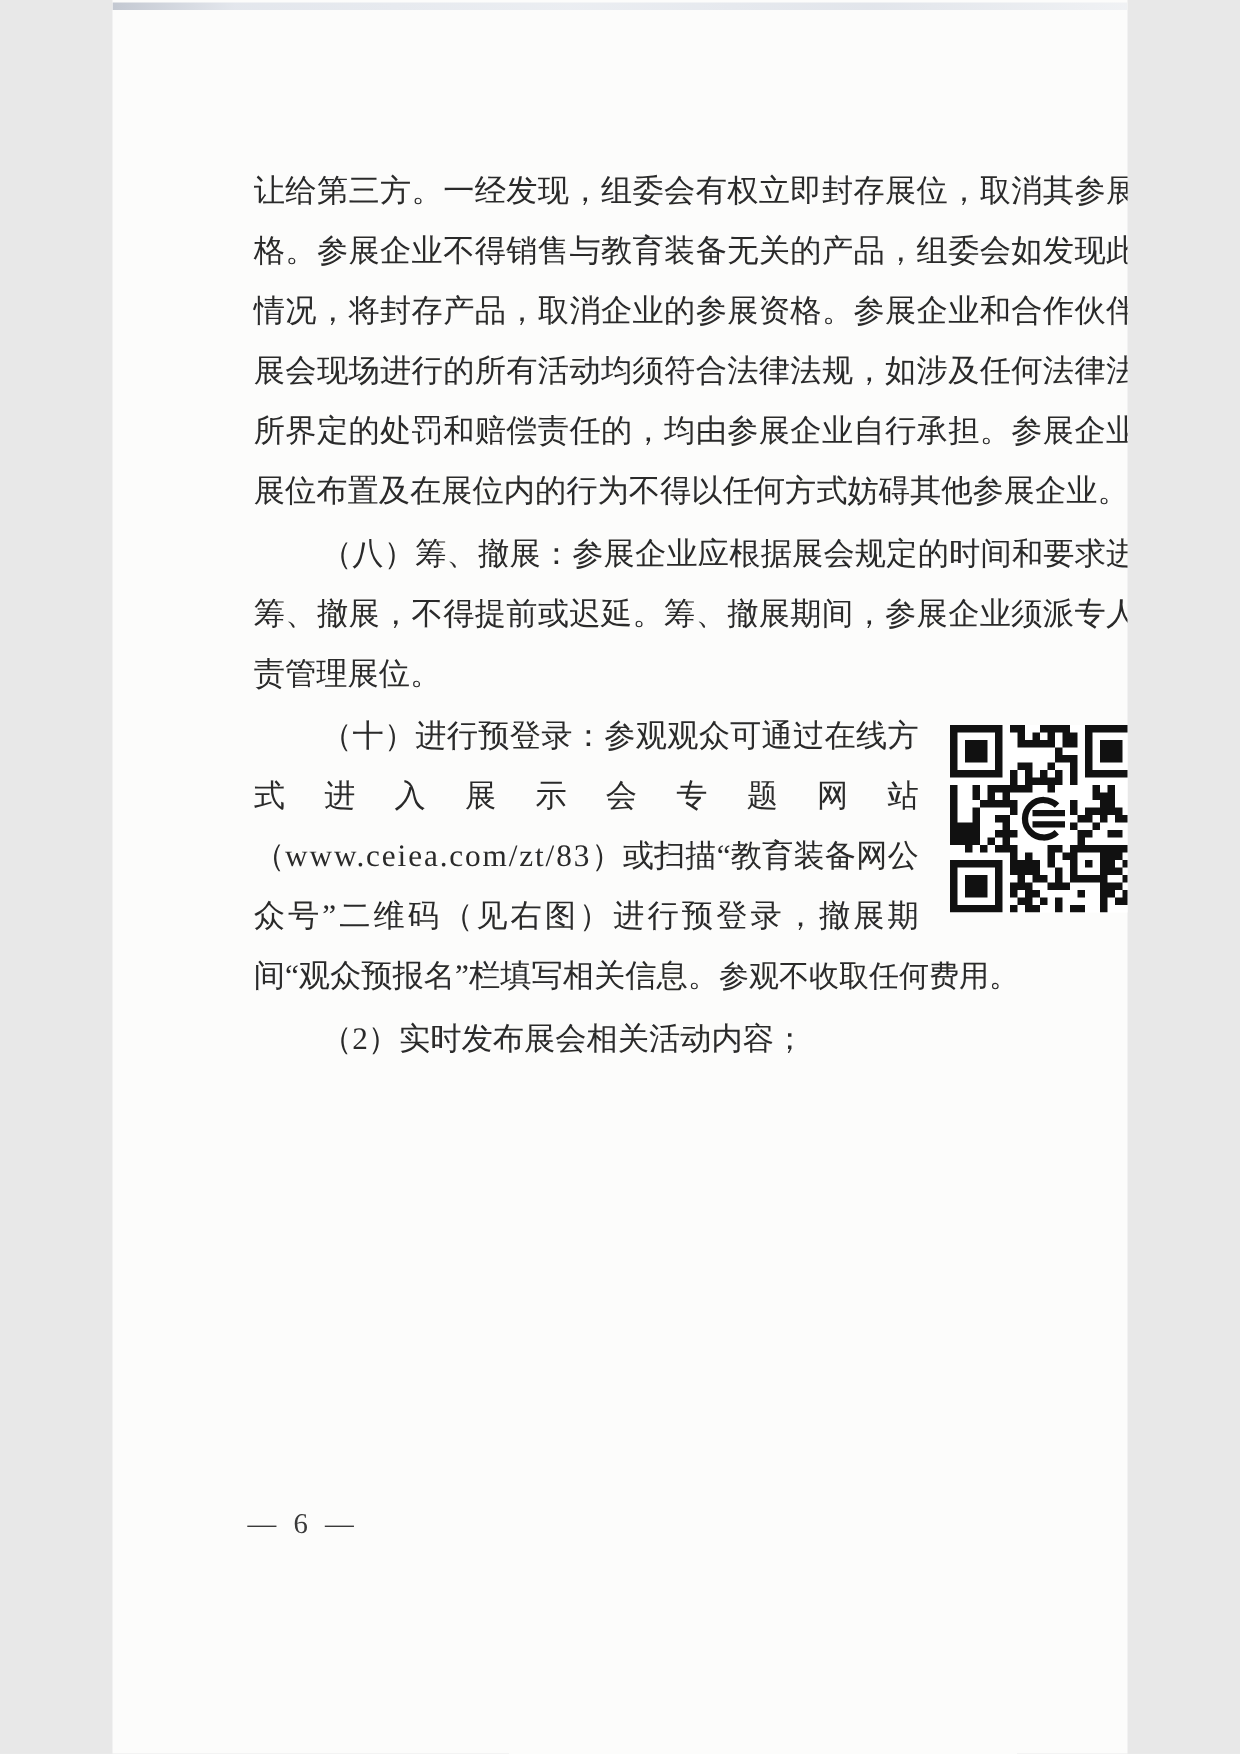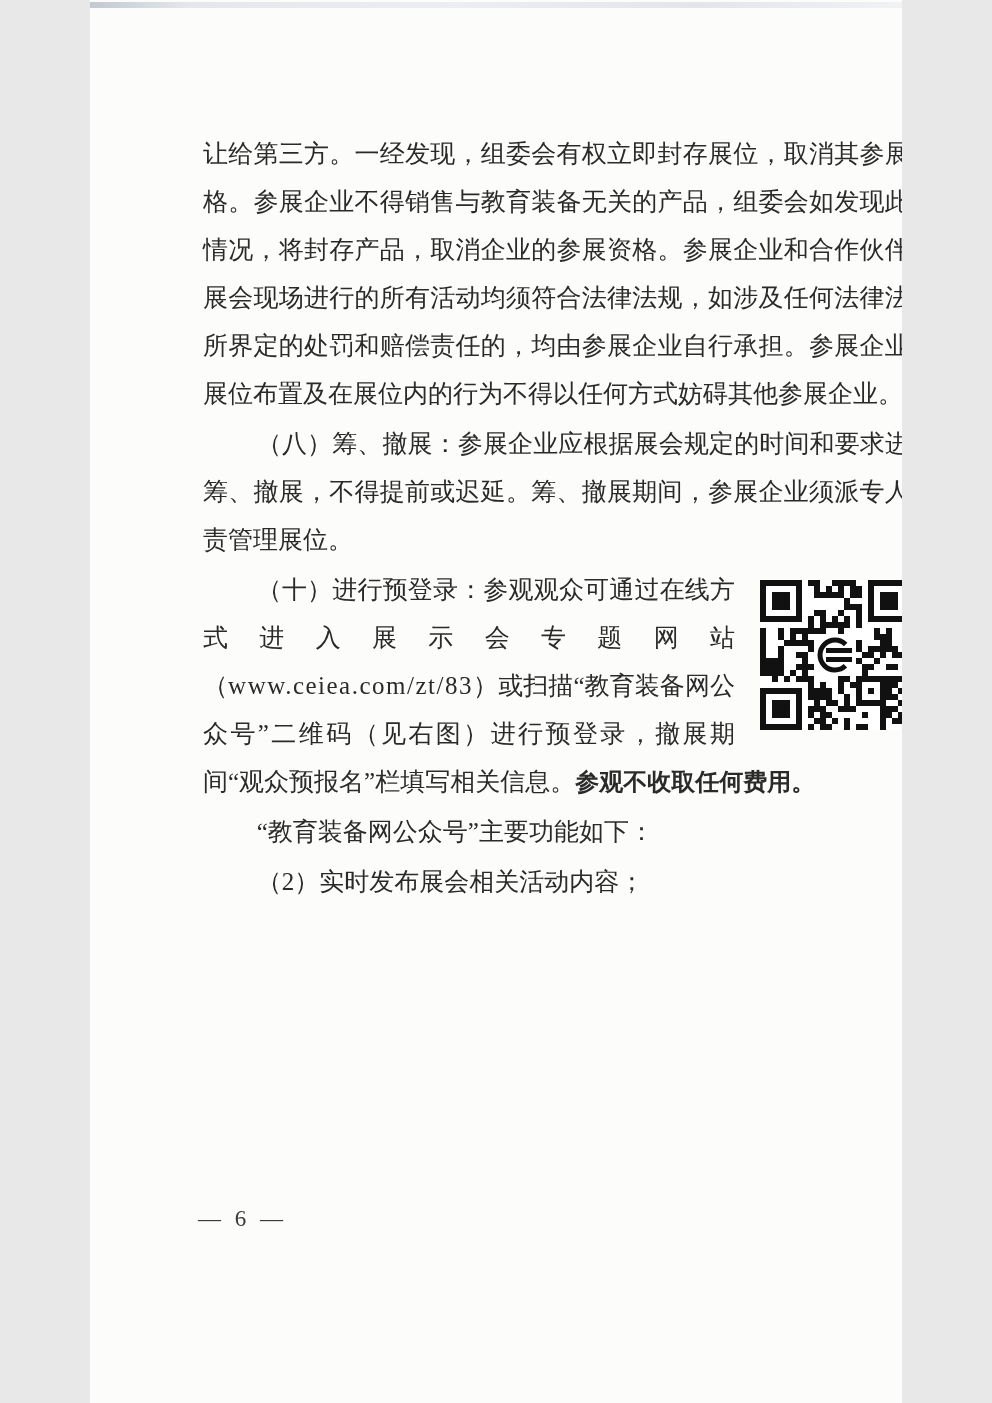--- a/index.html
+++ b/index.html
@@ -20,21 +20,21 @@
     position:absolute;left:113px;top:130px;width:732px;
     font-size:25px;line-height:48px;
     color:#2a2a2a;
     text-align:justify;
   }
   .para{margin:0;}
   .para + .para{margin-top:2px;}
   .indent{text-indent:2.15em;}
   .url{letter-spacing:1.5px;}
   .bold{
-    font-weight:bold;
+    font-weight:normal;
     font-family:"Liberation Sans","DejaVu Sans",sans-serif;
     font-size:24px;
   }
   .qr-float{
     float:right;
     width:200px;height:190px;
   }
   .qr-svg{
     display:block;
     width:150px;height:150px;
@@ -64,20 +64,19 @@
         <svg class="qr-svg" viewBox="0 0 150 150" xmlns="http://www.w3.org/2000/svg" aria-label="教育装备网公众号二维码">
             <path d="M0 0h6v6h-6zM6 0h6v6h-6zM12 0h6v6h-6zM18 0h6v6h-6zM24 0h6v6h-6zM30 0h6v6h-6zM36 0h6v6h-6zM48 0h6v6h-6zM54 0h6v6h-6zM72 0h6v6h-6zM78 0h6v6h-6zM84 0h6v6h-6zM90 0h6v6h-6zM108 0h6v6h-6zM114 0h6v6h-6zM120 0h6v6h-6zM126 0h6v6h-6zM132 0h6v6h-6zM138 0h6v6h-6zM144 0h6v6h-6zM0 6h6v6h-6zM36 6h6v6h-6zM54 6h6v6h-6zM66 6h6v6h-6zM78 6h6v6h-6zM90 6h6v6h-6zM96 6h6v6h-6zM108 6h6v6h-6zM144 6h6v6h-6zM0 12h6v6h-6zM12 12h6v6h-6zM18 12h6v6h-6zM24 12h6v6h-6zM36 12h6v6h-6zM54 12h6v6h-6zM60 12h6v6h-6zM66 12h6v6h-6zM72 12h6v6h-6zM78 12h6v6h-6zM90 12h6v6h-6zM96 12h6v6h-6zM108 12h6v6h-6zM120 12h6v6h-6zM126 12h6v6h-6zM132 12h6v6h-6zM144 12h6v6h-6zM0 18h6v6h-6zM12 18h6v6h-6zM18 18h6v6h-6zM24 18h6v6h-6zM36 18h6v6h-6zM84 18h6v6h-6zM108 18h6v6h-6zM120 18h6v6h-6zM126 18h6v6h-6zM132 18h6v6h-6zM144 18h6v6h-6zM0 24h6v6h-6zM12 24h6v6h-6zM18 24h6v6h-6zM24 24h6v6h-6zM36 24h6v6h-6zM84 24h6v6h-6zM90 24h6v6h-6zM96 24h6v6h-6zM108 24h6v6h-6zM120 24h6v6h-6zM126 24h6v6h-6zM132 24h6v6h-6zM144 24h6v6h-6zM0 30h6v6h-6zM36 30h6v6h-6zM54 30h6v6h-6zM60 30h6v6h-6zM78 30h6v6h-6zM96 30h6v6h-6zM108 30h6v6h-6zM144 30h6v6h-6zM0 36h6v6h-6zM6 36h6v6h-6zM12 36h6v6h-6zM18 36h6v6h-6zM24 36h6v6h-6zM30 36h6v6h-6zM36 36h6v6h-6zM48 36h6v6h-6zM60 36h6v6h-6zM72 36h6v6h-6zM84 36h6v6h-6zM96 36h6v6h-6zM108 36h6v6h-6zM114 36h6v6h-6zM120 36h6v6h-6zM126 36h6v6h-6zM132 36h6v6h-6zM138 36h6v6h-6zM144 36h6v6h-6zM48 42h6v6h-6zM60 42h6v6h-6zM66 42h6v6h-6zM72 42h6v6h-6zM78 42h6v6h-6zM84 42h6v6h-6zM96 42h6v6h-6zM0 48h6v6h-6zM18 48h6v6h-6zM30 48h6v6h-6zM36 48h6v6h-6zM42 48h6v6h-6zM48 48h6v6h-6zM54 48h6v6h-6zM60 48h6v6h-6zM78 48h6v6h-6zM114 48h6v6h-6zM126 48h6v6h-6zM144 48h6v6h-6zM0 54h6v6h-6zM18 54h6v6h-6zM30 54h6v6h-6zM42 54h6v6h-6zM114 54h6v6h-6zM120 54h6v6h-6zM126 54h6v6h-6zM0 60h6v6h-6zM24 60h6v6h-6zM30 60h6v6h-6zM36 60h6v6h-6zM42 60h6v6h-6zM48 60h6v6h-6zM96 60h6v6h-6zM120 60h6v6h-6zM126 60h6v6h-6zM0 66h6v6h-6zM18 66h6v6h-6zM48 66h6v6h-6zM96 66h6v6h-6zM108 66h6v6h-6zM114 66h6v6h-6zM120 66h6v6h-6zM126 66h6v6h-6zM132 66h6v6h-6zM0 72h6v6h-6zM18 72h6v6h-6zM36 72h6v6h-6zM42 72h6v6h-6zM102 72h6v6h-6zM108 72h6v6h-6zM120 72h6v6h-6zM132 72h6v6h-6zM138 72h6v6h-6zM0 78h6v6h-6zM6 78h6v6h-6zM12 78h6v6h-6zM18 78h6v6h-6zM42 78h6v6h-6zM96 78h6v6h-6zM114 78h6v6h-6zM0 84h6v6h-6zM6 84h6v6h-6zM12 84h6v6h-6zM18 84h6v6h-6zM36 84h6v6h-6zM42 84h6v6h-6zM48 84h6v6h-6zM102 84h6v6h-6zM108 84h6v6h-6zM126 84h6v6h-6zM132 84h6v6h-6zM0 90h6v6h-6zM6 90h6v6h-6zM12 90h6v6h-6zM18 90h6v6h-6zM30 90h6v6h-6zM42 90h6v6h-6zM102 90h6v6h-6zM12 96h6v6h-6zM24 96h6v6h-6zM36 96h6v6h-6zM42 96h6v6h-6zM48 96h6v6h-6zM78 96h6v6h-6zM84 96h6v6h-6zM96 96h6v6h-6zM102 96h6v6h-6zM108 96h6v6h-6zM114 96h6v6h-6zM120 96h6v6h-6zM126 96h6v6h-6zM132 96h6v6h-6zM138 96h6v6h-6zM48 102h6v6h-6zM60 102h6v6h-6zM78 102h6v6h-6zM90 102h6v6h-6zM96 102h6v6h-6zM120 102h6v6h-6zM126 102h6v6h-6zM132 102h6v6h-6zM0 108h6v6h-6zM6 108h6v6h-6zM12 108h6v6h-6zM18 108h6v6h-6zM24 108h6v6h-6zM30 108h6v6h-6zM36 108h6v6h-6zM48 108h6v6h-6zM54 108h6v6h-6zM60 108h6v6h-6zM66 108h6v6h-6zM78 108h6v6h-6zM96 108h6v6h-6zM108 108h6v6h-6zM120 108h6v6h-6zM126 108h6v6h-6zM138 108h6v6h-6zM0 114h6v6h-6zM36 114h6v6h-6zM48 114h6v6h-6zM54 114h6v6h-6zM60 114h6v6h-6zM66 114h6v6h-6zM84 114h6v6h-6zM96 114h6v6h-6zM120 114h6v6h-6zM126 114h6v6h-6zM132 114h6v6h-6zM0 120h6v6h-6zM12 120h6v6h-6zM18 120h6v6h-6zM24 120h6v6h-6zM36 120h6v6h-6zM54 120h6v6h-6zM66 120h6v6h-6zM72 120h6v6h-6zM84 120h6v6h-6zM96 120h6v6h-6zM102 120h6v6h-6zM108 120h6v6h-6zM114 120h6v6h-6zM120 120h6v6h-6zM138 120h6v6h-6zM144 120h6v6h-6zM0 126h6v6h-6zM12 126h6v6h-6zM18 126h6v6h-6zM24 126h6v6h-6zM36 126h6v6h-6zM48 126h6v6h-6zM54 126h6v6h-6zM60 126h6v6h-6zM78 126h6v6h-6zM84 126h6v6h-6zM90 126h6v6h-6zM120 126h6v6h-6zM126 126h6v6h-6zM132 126h6v6h-6zM144 126h6v6h-6zM0 132h6v6h-6zM12 132h6v6h-6zM18 132h6v6h-6zM24 132h6v6h-6zM36 132h6v6h-6zM48 132h6v6h-6zM60 132h6v6h-6zM66 132h6v6h-6zM102 132h6v6h-6zM120 132h6v6h-6zM126 132h6v6h-6zM138 132h6v6h-6zM144 132h6v6h-6zM0 138h6v6h-6zM36 138h6v6h-6zM54 138h6v6h-6zM60 138h6v6h-6zM72 138h6v6h-6zM84 138h6v6h-6zM120 138h6v6h-6zM132 138h6v6h-6zM138 138h6v6h-6zM144 138h6v6h-6zM0 144h6v6h-6zM6 144h6v6h-6zM12 144h6v6h-6zM18 144h6v6h-6zM24 144h6v6h-6zM30 144h6v6h-6zM36 144h6v6h-6zM48 144h6v6h-6zM60 144h6v6h-6zM66 144h6v6h-6zM84 144h6v6h-6zM96 144h6v6h-6zM102 144h6v6h-6zM120 144h6v6h-6zM144 144h6v6h-6z" fill="#111111"></path>
             <circle cx="75" cy="75" r="15" fill="none" stroke="#111111" stroke-width="5" stroke-dasharray="70 24" transform="rotate(46 75 75)"></circle>
             <rect x="66" y="68" width="26" height="5" fill="#111111"></rect>
             <rect x="66" y="77" width="26" height="5" fill="#111111"></rect>
           </svg>
       </span>
       <span>（十）进行预登录：参观观众可通过在线方式进入展示会专题网站（</span><span class="url">www.ceiea.com/zt/83</span><span>）或扫描“教育装备网公众号”二维码（见右图）进行预登录，撤展期间“观众预报名”栏填写相关信息。</span><span class="bold">参观不收取任何费用。</span>
     </p>
 
-    <p class="para indent">“教育装备网公众号”主要功能如下：</p>
 
     <p class="para indent">（2）实时发布展会相关活动内容；</p>
 
   </div>
 
   <div class="footer">— 6 —</div>
 </div>
 
 </body></html>

